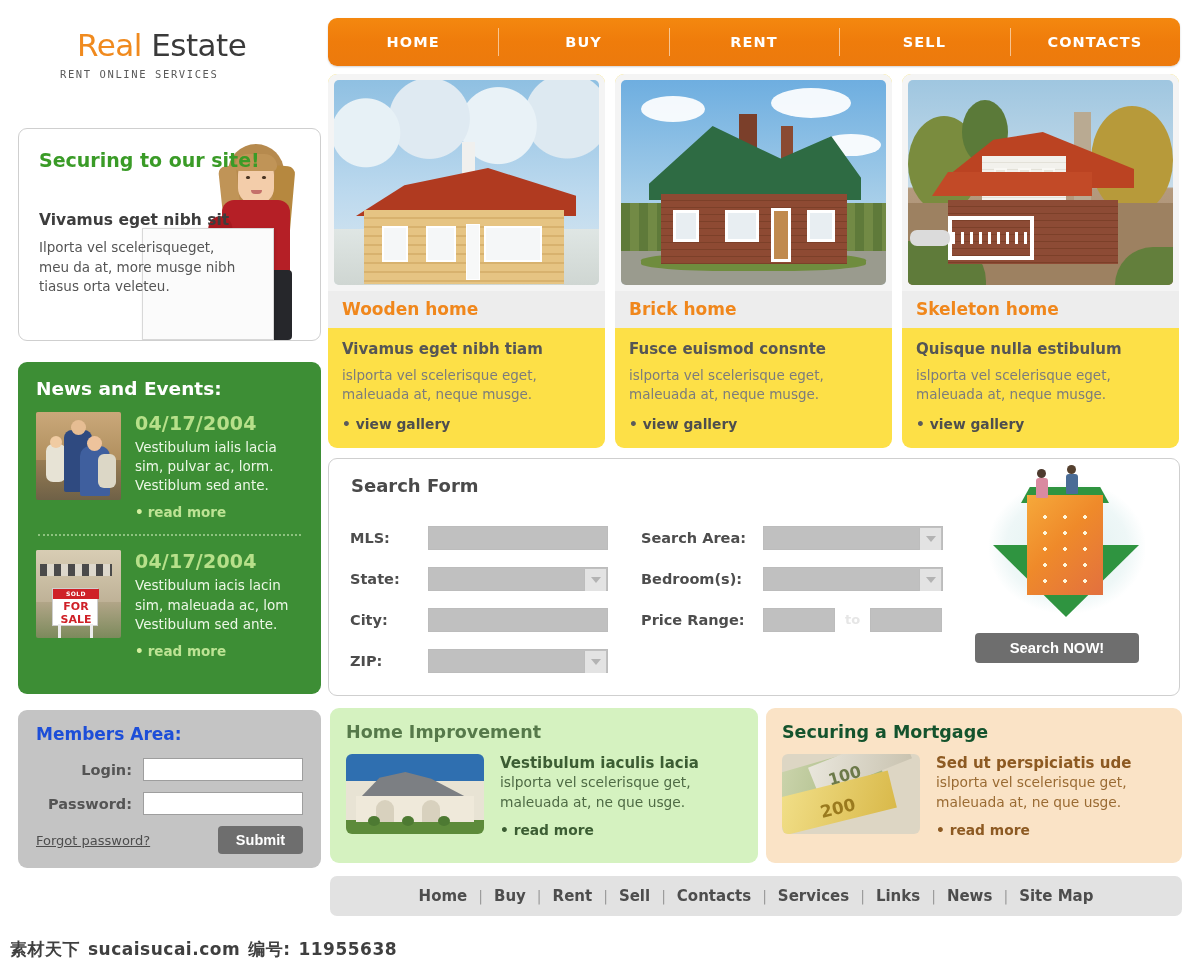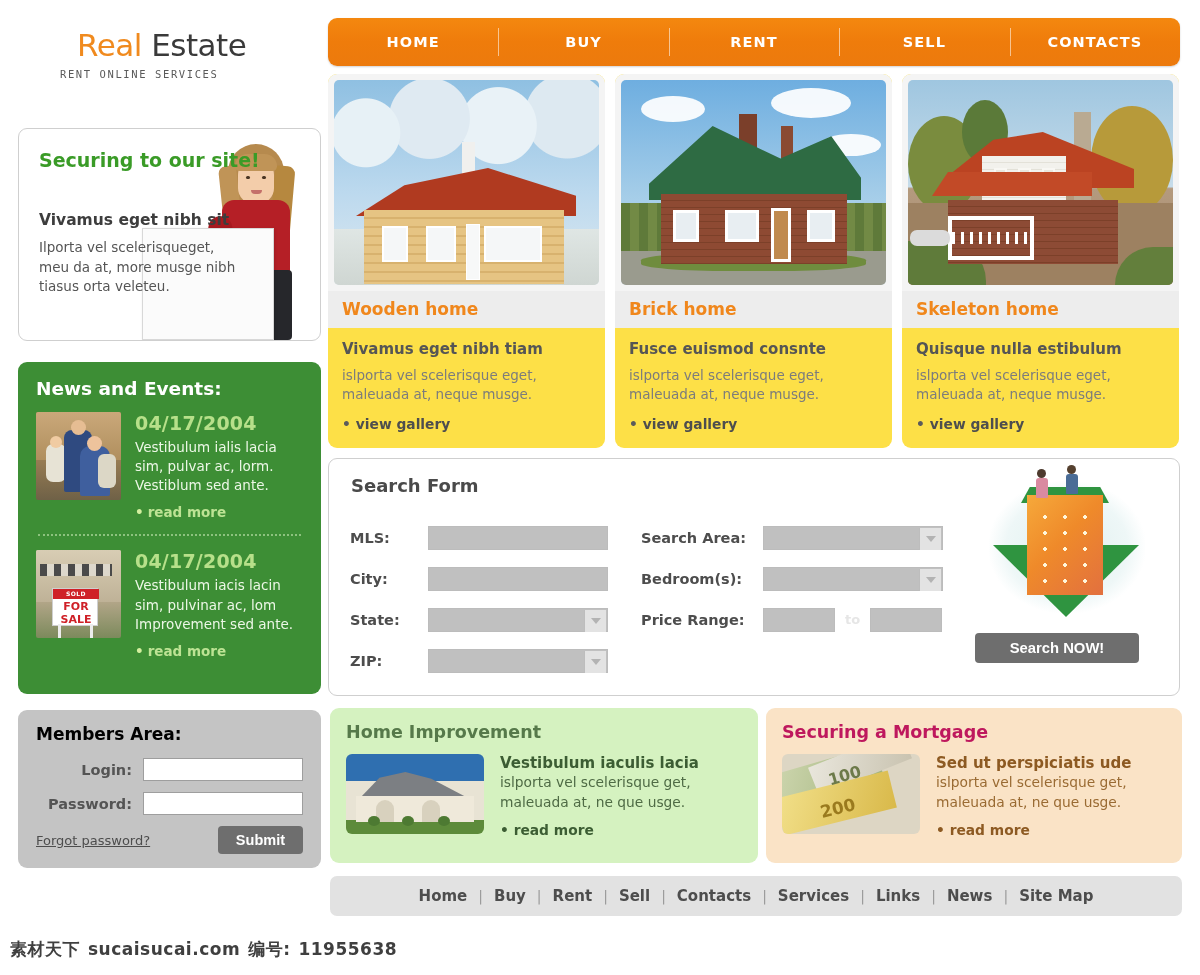--- a/index.html
+++ b/index.html
@@ -108,21 +108,21 @@
   .news-date { color:#b7e08a; font-size:19px; font-weight:bold; margin-bottom:4px; letter-spacing:.2px;}
   .news-text { color:#ecf7e6; font-size:13.5px; line-height:1.42; }
   .news-more { color:#bde394; font-size:13.5px; font-weight:bold; margin-top:9px; }
   .news-more .bullet { color:#d3ef9f; margin-right:4px; }
   .news-sep { height:0; border-top: 2px dotted #8dc27e; margin: 14px 2px 14px 2px; }
 
   .members-box {
     position:absolute; left:18px; top:710px; width:303px; height:158px;
     background:#c4c4c4; border-radius:9px; padding:14px 18px;
   }
-  .members-head { color:#000000; font-size:17px; font-weight:bold; margin-bottom:14px;}
+  .members-head { color:#1d4ed8; font-size:17px; font-weight:bold; margin-bottom:14px;}
   .m-row { display:flex; align-items:center; margin-bottom:11px; }
   .m-label { width:112px; text-align:right; padding-right:11px; color:#545454; font-size:14.5px; font-weight:bold;}
   .m-input { width:160px; height:23px; background:#fff; border:1px solid #9e9e9e; }
   .m-bottom { display:flex; align-items:center; justify-content:space-between; margin-top:6px;}
   .m-forgot { color:#4d4d4d; font-size:13px; text-decoration:underline; }
   .m-submit {
     background:#6e6e6e; color:#fff; font-size:14.5px; font-weight:bold;
     border:none; border-radius:4px; padding:6px 18px; cursor:pointer;
   }
 
@@ -265,21 +265,21 @@
   .promo-green {
     position:absolute; left:330px; top:708px; width:428px; height:155px;
     background:#d5f2c0; border-radius:9px; padding:14px 16px;
   }
   .promo-orange {
     position:absolute; left:766px; top:708px; width:416px; height:155px;
     background:#fae3c6; border-radius:9px; padding:14px 16px;
   }
   .promo-head { font-size:17.5px; font-weight:bold; margin-bottom:12px; }
   .promo-green .promo-head { color:#56794a; }
-  .promo-orange .promo-head { color:#be185d; }
+  .promo-orange .promo-head { color:#14532d; }
   .promo-row { display:flex; gap:16px; }
   .promo-thumb { width:138px; height:80px; border-radius:6px; flex:none; overflow:hidden; position:relative; }
   
   .th-house { background: linear-gradient(to bottom,#2f6fb0 0 34%, #e8e3d4 34% 82%, #5d8b3a 82% 100%); }
   .th-house .hroof { position:absolute; left:14px; top:18px; width:108px; height:26px; background:#7c7f83; clip-path: polygon(0 100%, 18% 22%, 42% 0, 66% 26%, 100% 100%); }
   .th-house .hwall { position:absolute; left:10px; top:42px; width:118px; height:26px; background:#efe9da;}
   .th-house .harch1,.th-house .harch2 { position:absolute; top:46px; width:18px; height:22px; background:#d8d1be; border-radius:9px 9px 0 0;}
   .th-house .harch1{left:30px;} .th-house .harch2{left:76px;}
   .th-house .bush { position:absolute; bottom:8px; width:12px; height:10px; background:#4d7a32; border-radius:50%;}
   .th-house .b1{left:22px;} .th-house .b2{left:56px;} .th-house .b3{left:92px;}
@@ -383,21 +383,21 @@
           <div class="awn"></div>
         <div class="sign">
             <div class="sold">SOLD</div>
             <div class="fs">FOR<br>SALE</div>
           </div>
         <div class="post1"></div>
           <div class="post2"></div>
       </div>
       <div>
         <div class="news-date">04/17/2004</div>
-        <div class="news-text">Vestibulum iacis lacin sim, pulvinar ac, lom Improvement sed ante.</div>
+        <div class="news-text">Vestibulum iacis lacin sim, maleuada ac, lom Vestibulum sed ante.</div>
         <div class="news-more"><span class="bullet">•</span><span>read more</span></div>
       </div>
     </div>
   </section>
 
   <section class="members-box">
     <div class="members-head">Members Area:</div>
     <div class="m-row">
       <span class="m-label">Login:</span>
       <input class="m-input" type="text" value="" style="">
@@ -497,30 +497,30 @@
 
   <section class="searchform">
     <div class="sf-title">Search Form</div>
 
     <div class="sf-col sf-colA">
       <div class="sf-row">
         <span class="sf-label">MLS:</span>
         <input class="sf-input" type="text" value="" style="">
       </div>
       <div class="sf-row">
-        <span class="sf-label">City:</span>
-        <input class="sf-input" type="text" value="" style="">
-      </div>
-      <div class="sf-row">
         <span class="sf-label">State:</span>
         <div class="sf-input sf-select">
           <div class="sf-arrowbox">
               <div class="sf-arrow"></div>
             </div>
         </div>
+      </div>
+      <div class="sf-row">
+        <span class="sf-label">City:</span>
+        <input class="sf-input" type="text" value="" style="">
       </div>
       <div class="sf-row">
         <span class="sf-label">ZIP:</span>
         <div class="sf-input sf-select">
           <div class="sf-arrowbox">
               <div class="sf-arrow"></div>
             </div>
         </div>
       </div>
     </div>

